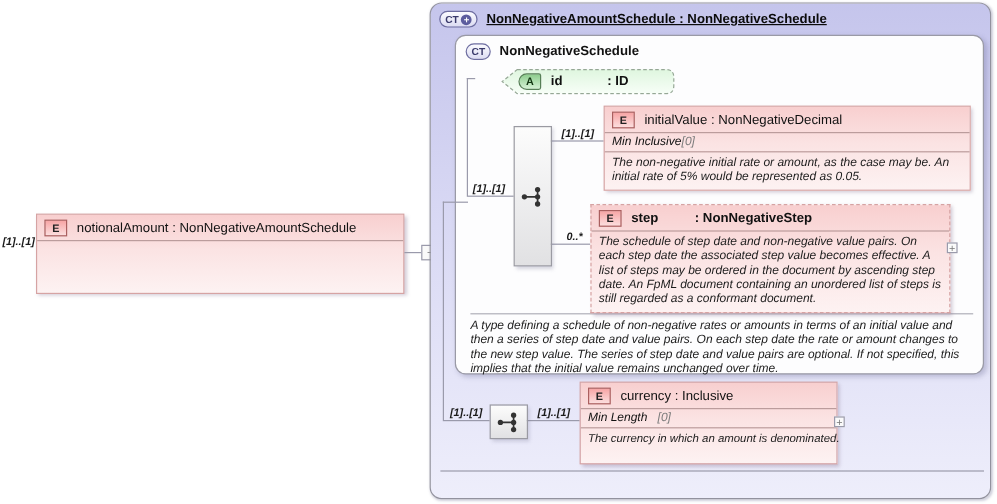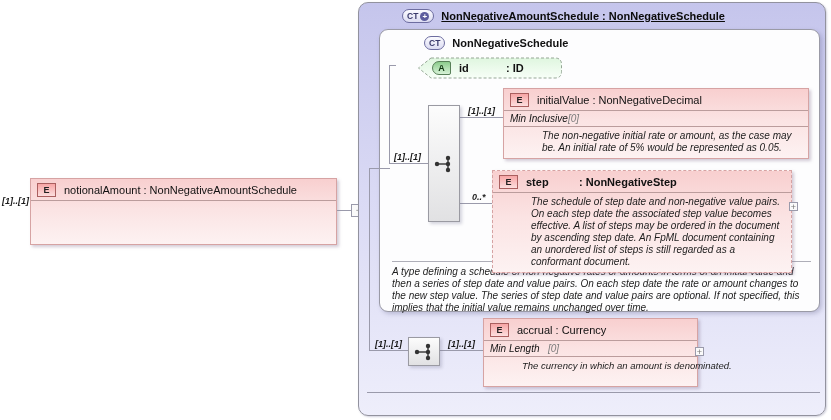--- a/index.html
+++ b/index.html
@@ -11,33 +11,33 @@
   .card{position:absolute;font:italic bold 9px/10px "Liberation Sans",sans-serif;color:#1a1a1a;white-space:nowrap;}
 
   .badge-e{display:inline-block;flex:0 0 auto;width:17px;height:12px;line-height:12px;text-align:center;
            font-size:9px;font-weight:bold;color:#222;
            background:linear-gradient(180deg,#f7a5a5,#fcdede);border:1px solid #aa5f5f;}
   .badge-a{display:inline-block;flex:0 0 auto;width:17px;height:12px;line-height:12px;text-align:center;
            font-size:9px;font-weight:bold;color:#123612;
            background:linear-gradient(180deg,#8ccc8c,#d6f2d6);border:1px solid #577f57;border-radius:7px 2px 2px 7px;}
   .badge-ct{display:inline-flex;align-items:center;gap:2px;height:12px;padding:0 4px;
             font-size:8.5px;font-weight:bold;color:#39396b;background:linear-gradient(180deg,#fbfbff,#dcdcf2);
-            border:1px solid #6d6da0;border-radius:7px;margin-left:36px;}
+            border:1px solid #6d6da0;border-radius:7px;}
   .ct-circle{display:inline-block;width:9px;height:9px;line-height:9px;border-radius:50%;
              background:#5d5d9e;color:#fff;font-size:8px;font-weight:bold;text-align:center;}
 
   .box-e{position:absolute;background:linear-gradient(180deg,#f8cfcf 0%,#fbe3e3 45%,#fdf2f2 100%);
          border:1px solid #d6a3a3;box-shadow:2px 2px 3px rgba(130,110,140,.35);}
   .box-e.dashed{border-style:dashed;}
   .ehead{display:flex;align-items:center;gap:8px;padding:4px 6px 3px 6px;}
   .etitle{font-size:11px;font-weight:normal;white-space:nowrap;}
   .ename{font-size:11px;font-weight:bold;white-space:nowrap;}
   .etype{font-size:11px;font-weight:bold;white-space:nowrap;}
   .sep{height:0;border-top:1px solid #bb9c9c;margin:0;}
-  .doc{font-style:italic;font-size:10px;line-height:12px;color:#1c1c1c;padding:3px 6px 4px 6px;margin-left:32px;}
+  .doc{font-style:italic;font-size:10px;line-height:12px;color:#1c1c1c;padding:3px 6px 4px 6px;}
   .facets{padding:2px 20px 1px 6px;}
   .facet{display:flex;font-size:10px;line-height:12px;}
   .facet .fname{font-style:italic;width:58px;flex:0 0 auto;}
   .facet .fval{font-style:italic;color:#7b7b7b;}
 
   .glyphbox{position:absolute;background:linear-gradient(180deg,#fcfcfc,#e1e1e3);
             border:1px solid #9a9aa2;box-shadow:2px 2px 3px rgba(120,120,150,.3);
             display:flex;align-items:center;justify-content:center;}
   .toggle{position:absolute;width:9px;height:9px;background:#fafafa;border:1px solid #9a9aab;
           font-size:9px;line-height:8px;text-align:center;color:#777;box-sizing:border-box;}
@@ -193,21 +193,21 @@
       <span class="etype">: NonNegativeStep</span>
     </div>
     <div class="sep"></div>
     <div class="doc">The schedule of step date and non-negative value pairs. On each step date the associated step value becomes effective. A list of steps may be ordered in the document by ascending step date. An FpML document containing an unordered list of steps is still regarded as a conformant document.</div>
   </div>
   <div class="toggle" style="left:789px;top:202px;">+</div>
 
   <div class="box-e" id="cur-box">
     <div class="ehead">
       <span class="badge-e">E</span>
-      <span class="etitle">accrual : Currency</span>
+      <span class="etitle">currency : Inclusive</span>
     </div>
     <div class="sep"></div>
     <div class="facets">
       <div class="facet">
         <span class="fname">Min Length</span>
         <span class="fval">[0]</span>
       </div>
     </div>
     <div class="sep"></div>
     <div class="doc">The currency in which an amount is denominated.</div>

